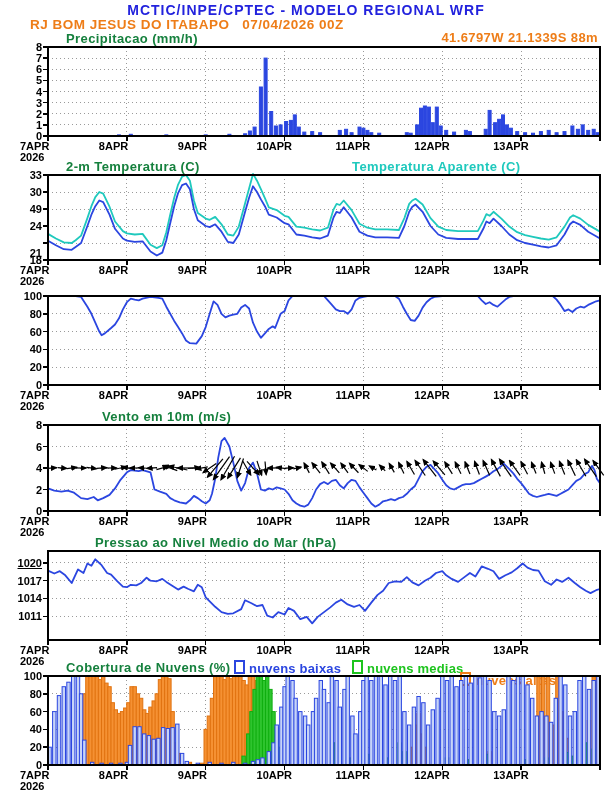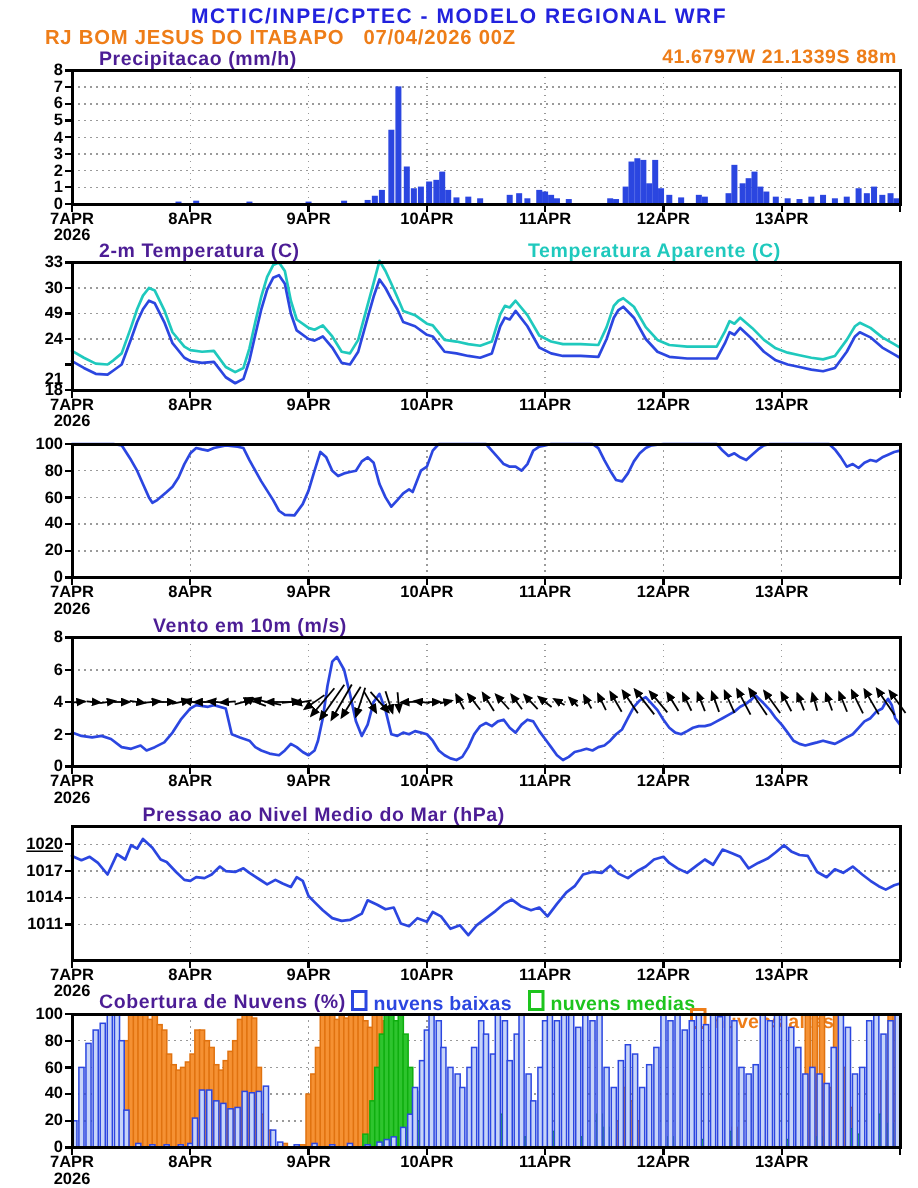--- a/index.html
+++ b/index.html
@@ -1,30 +1,30 @@
 <!DOCTYPE html>
 <html><head>
 <meta charset="utf-8">
 <style>
   html,body{margin:0;padding:0;background:#ffffff;}
   #page{position:relative;width:612px;height:792px;background:#fff;overflow:hidden;
         font-family:"Liberation Sans",sans-serif;font-weight:bold;}
   .hdr1{position:absolute;left:0;top:2px;width:612px;text-align:center;font-size:14px;
         letter-spacing:1px;color:#2222dd;}
   .hdr2{position:absolute;left:30px;top:17px;font-size:13.5px;letter-spacing:.5px;color:#ee7d18;white-space:pre;}
-  .ptitle{position:absolute;font-size:13px;letter-spacing:.4px;color:#4c1d95;white-space:nowrap;}
+  .ptitle{position:absolute;font-size:13px;letter-spacing:.4px;color:#15803d;white-space:nowrap;}
   .coords{position:absolute;left:300px;top:30px;width:298px;text-align:right;font-size:13px;
           letter-spacing:.4px;color:#ee7d18;}
   .trt{position:absolute;left:352px;top:159px;font-size:13px;letter-spacing:.4px;color:#1fc9bd;}
   .legend-item{position:absolute;top:660px;font-size:13px;letter-spacing:.2px;white-space:nowrap;}
   .leg-sq{display:inline-block;width:7px;height:10px;border:2px solid #000;background:#fff;
           margin-right:4px;vertical-align:-1px;}
   .tick-label{position:absolute;font-size:11px;color:#000;pointer-events:none;white-space:nowrap;}
   .ylab{text-align:right;width:42px;}
-  .xlab{text-align:center;width:56px;}
+  .xlab{width:56px;}
   svg{position:absolute;left:0;top:0;}
 </style>
 </head>
 <body>
 <div id="page">
 
   <div class="hdr1">MCTIC/INPE/CPTEC - MODELO REGIONAL WRF</div>
   <div class="hdr2">RJ BOM JESUS DO ITABAPO   07/04/2026 00Z</div>
   <div class="coords">41.6797W 21.1339S 88m</div>
 

